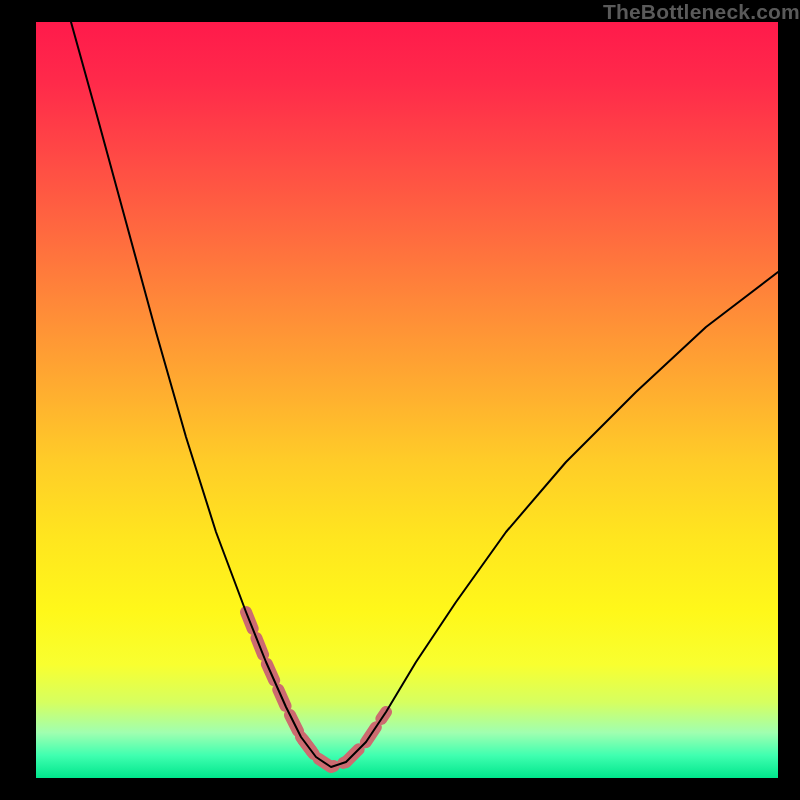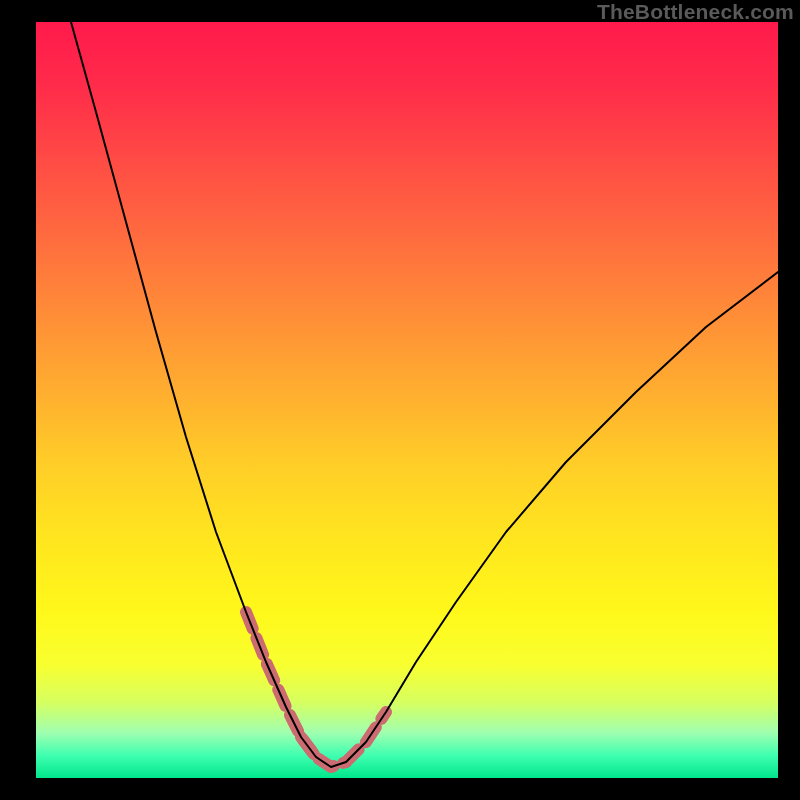--- a/index.html
+++ b/index.html
@@ -28,21 +28,21 @@
       #fff81a 78%,
       #f8ff30 85%,
       #d6ff60 90%,
       #a0ffb0 94%,
       #40ffb0 97%,
       #00e68c 100%);
   }
   .watermark {
     position: absolute;
     top: 0;
-    right: 6px;
+    right: 0;
     font-family: Arial, Helvetica, sans-serif;
     font-size: 21px;
     font-weight: 600;
     color: #5a5a5a;
     letter-spacing: 0.2px;
     user-select: none;
   }
   svg.curve {
     position: absolute;
     left: 0;

